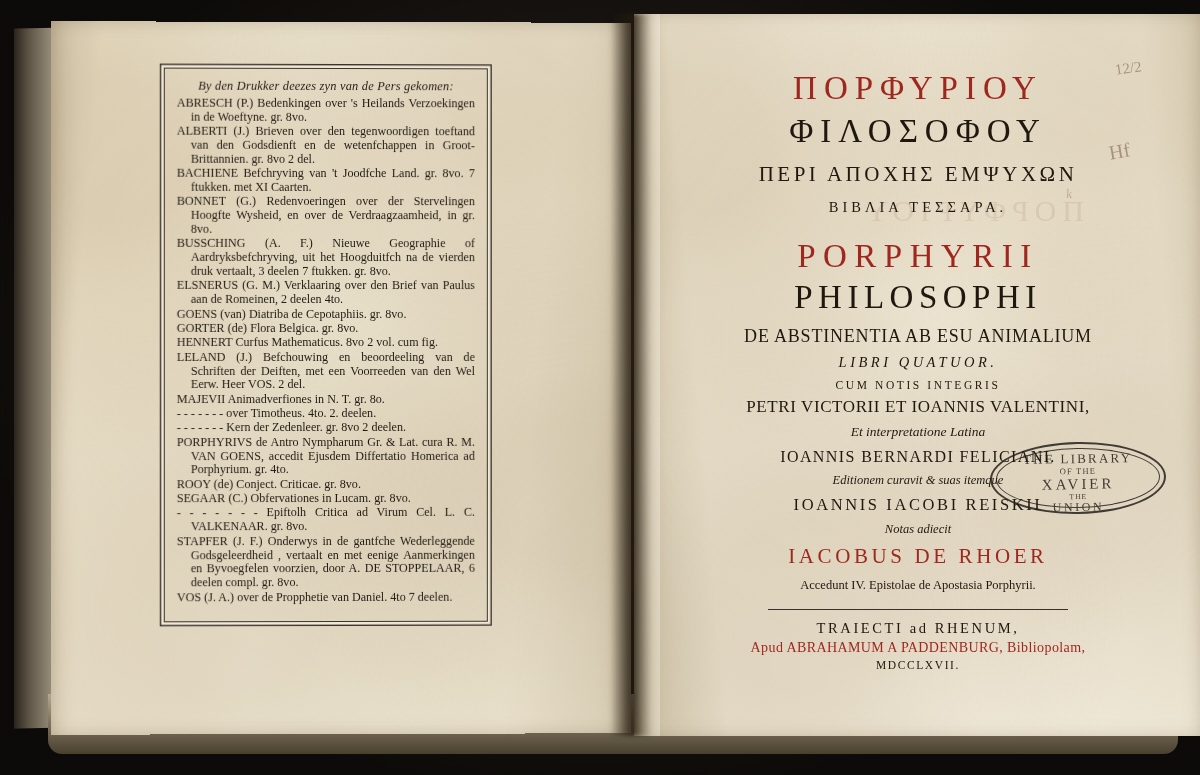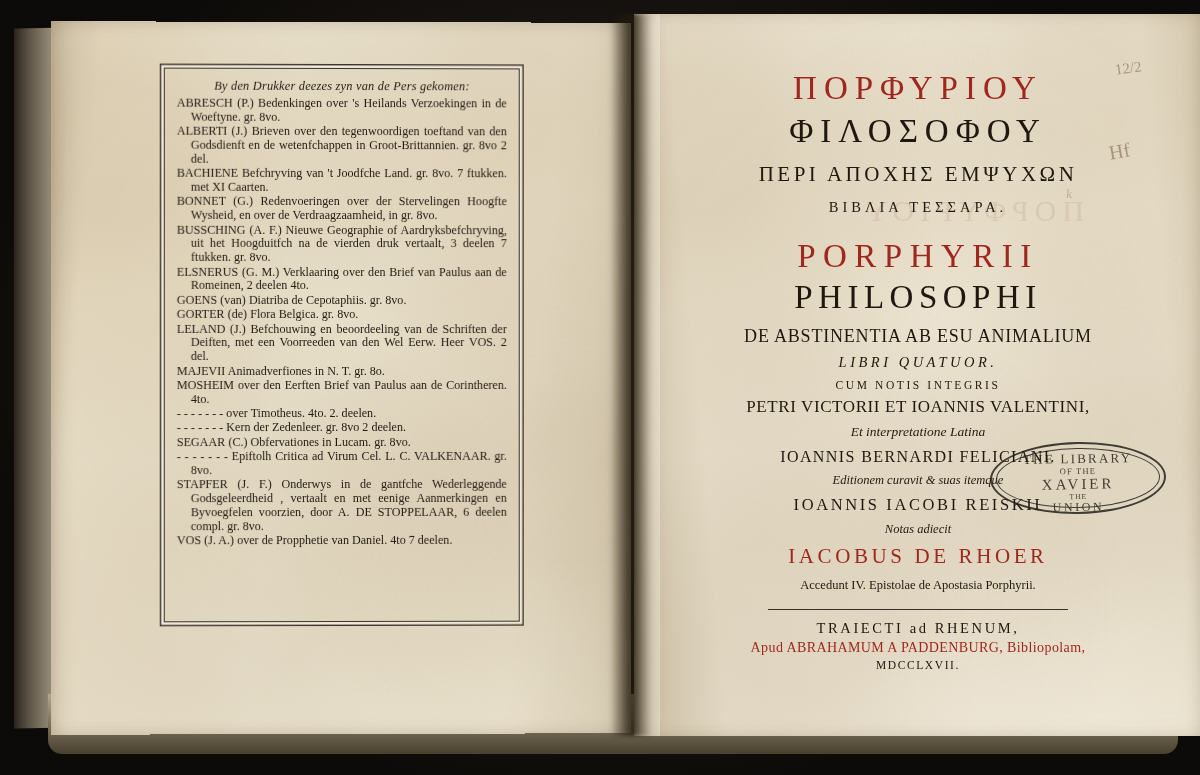--- a/index.html
+++ b/index.html
@@ -108,21 +108,21 @@
       radial-gradient(circle at 88% 66%, rgba(150,120,80,0.13) 0 10%, rgba(0,0,0,0) 42%),
       radial-gradient(circle at 55% 45%, rgba(190,170,130,0.10) 0 25%, rgba(0,0,0,0) 70%);
     mix-blend-mode: multiply;
   }
 
   
   .ad-frame {
     position: absolute;
     left: 112px;
     top: 46px;
-    width: 356px;
+    width: 324px;
     height: 554px;
     border: 1.4px solid #3c3228;
     box-shadow: 0 0 0 2.6px #efe8d7, 0 0 0 4px #3c3228;
     padding: 10px 12px 8px 12px;
     box-sizing: border-box;
   }
   .ad-heading {
     font-style: italic;
     font-size: 12.4px;
     text-align: center;
@@ -349,25 +349,27 @@
         <div class="ad-heading">By den Drukker deezes zyn van de Pers gekomen:</div>
         <div class="ad-list">
           <p class="ad-entry">ABRESCH (P.) Bedenkingen over 's Heilands Verzoekingen in de Woeftyne. gr. 8vo.</p>
           <p class="ad-entry">ALBERTI (J.) Brieven over den tegenwoordigen toeftand van den Godsdienft en de wetenfchappen in Groot-Brittannien. gr. 8vo 2 del.</p>
           <p class="ad-entry">BACHIENE Befchryving van 't Joodfche Land. gr. 8vo. 7 ftukken. met XI Caarten.</p>
           <p class="ad-entry">BONNET (G.) Redenvoeringen over der Stervelingen Hoogfte Wysheid, en over de Verdraagzaamheid, in gr. 8vo.</p>
           <p class="ad-entry">BUSSCHING (A. F.) Nieuwe Geographie of Aardryksbefchryving, uit het Hoogduitfch na de vierden druk vertaalt, 3 deelen 7 ftukken. gr. 8vo.</p>
           <p class="ad-entry">ELSNERUS (G. M.) Verklaaring over den Brief van Paulus aan de Romeinen, 2 deelen 4to.</p>
           <p class="ad-entry">GOENS (van) Diatriba de Cepotaphiis. gr. 8vo.</p>
           <p class="ad-entry">GORTER (de) Flora Belgica. gr. 8vo.</p>
+          <p class="ad-entry">HENNERT Curfus Mathematicus. 8vo 2 vol. cum fig.</p>
           <p class="ad-entry">LELAND (J.) Befchouwing en beoordeeling van de Schriften der Deiften, met een Voorreeden van den Wel Eerw. Heer VOS. 2 del.</p>
           <p class="ad-entry">MAJEVII Animadverfiones in N. T. gr. 8o.</p>
-          <p class="ad-entry">MOSHEIM over den Eerften Brief van Paulus aan de Corintheren. 4to.</p>
           <p class="ad-entry">- - - - - - - over Timotheus. 4to. 2. deelen.</p>
           <p class="ad-entry">- - - - - - - Kern der Zedenleer. gr. 8vo 2 deelen.</p>
+          <p class="ad-entry">PORPHYRIVS de Antro Nympharum Gr. &amp; Lat. cura R. M. VAN GOENS, accedit Ejusdem Differtatio Homerica ad Porphyrium. gr. 4to.</p>
+          <p class="ad-entry">ROOY (de) Conject. Criticae. gr. 8vo.</p>
           <p class="ad-entry">SEGAAR (C.) Obfervationes in Lucam. gr. 8vo.</p>
           <p class="ad-entry">- - - - - - - Epiftolh Critica ad Virum Cel. L. C. VALKENAAR. gr. 8vo.</p>
           <p class="ad-entry">STAPFER (J. F.) Onderwys in de gantfche Wederleggende Godsgeleerdheid , vertaalt en met eenige Aanmerkingen en Byvoegfelen voorzien, door A. DE STOPPELAAR, 6 deelen compl. gr. 8vo.</p>
           <p class="ad-entry">VOS (J. A.) over de Propphetie van Daniel. 4to 7 deelen.</p>
         </div>
       </div>
     </div>
 
     <div class="page page-right">
       <div class="foxing"></div>

